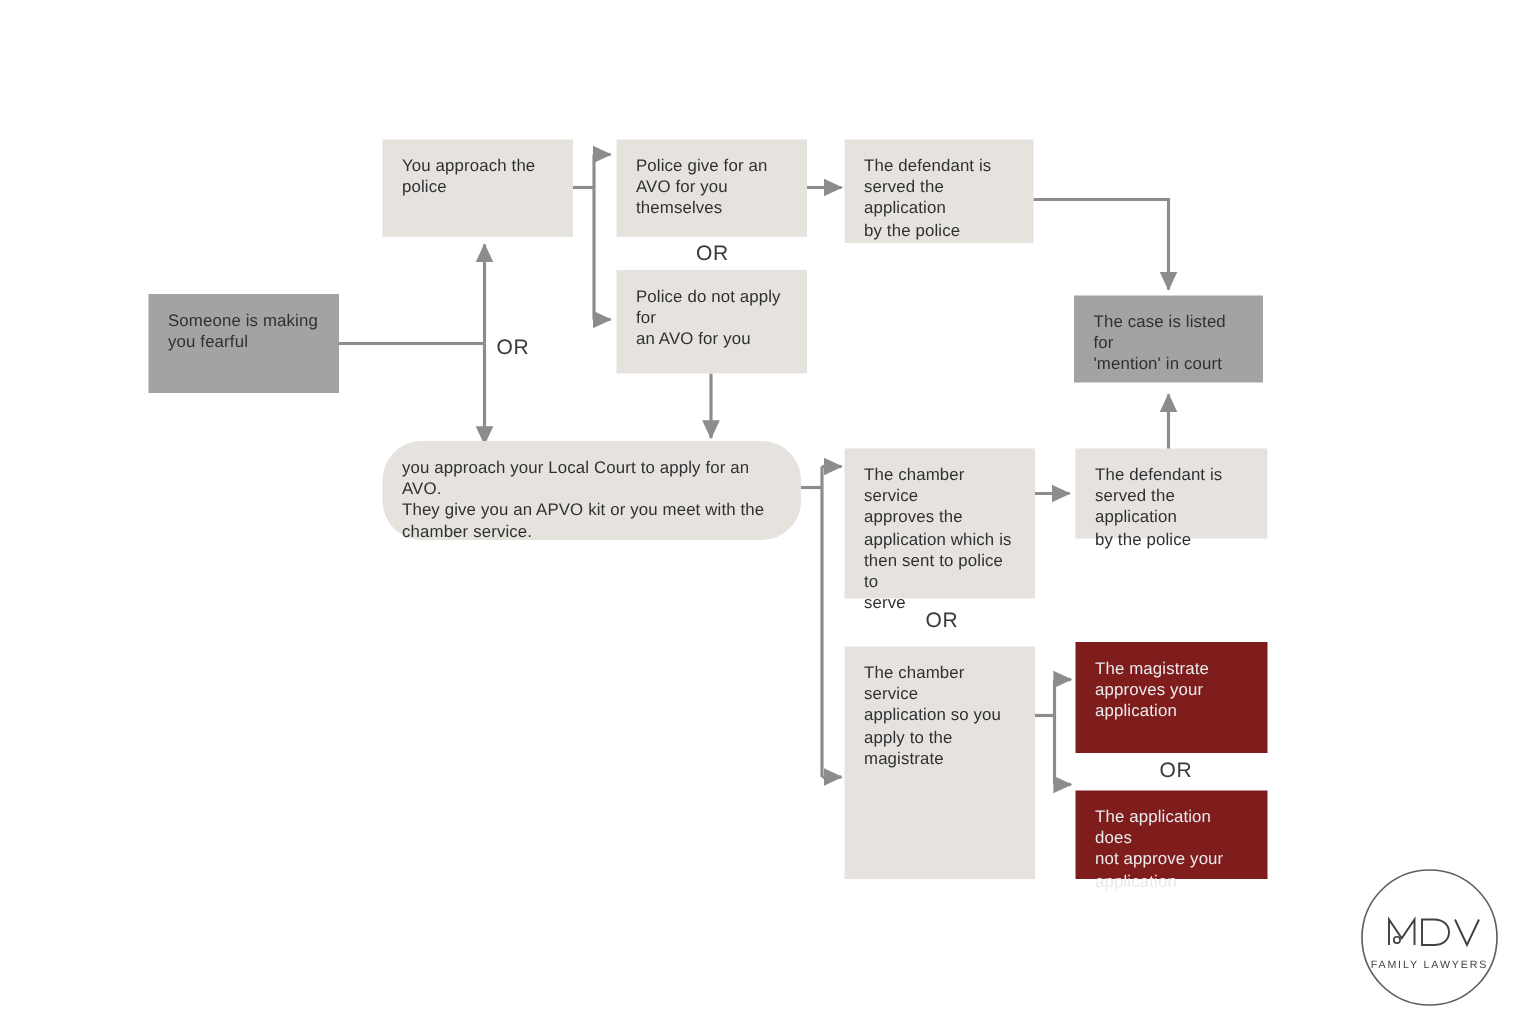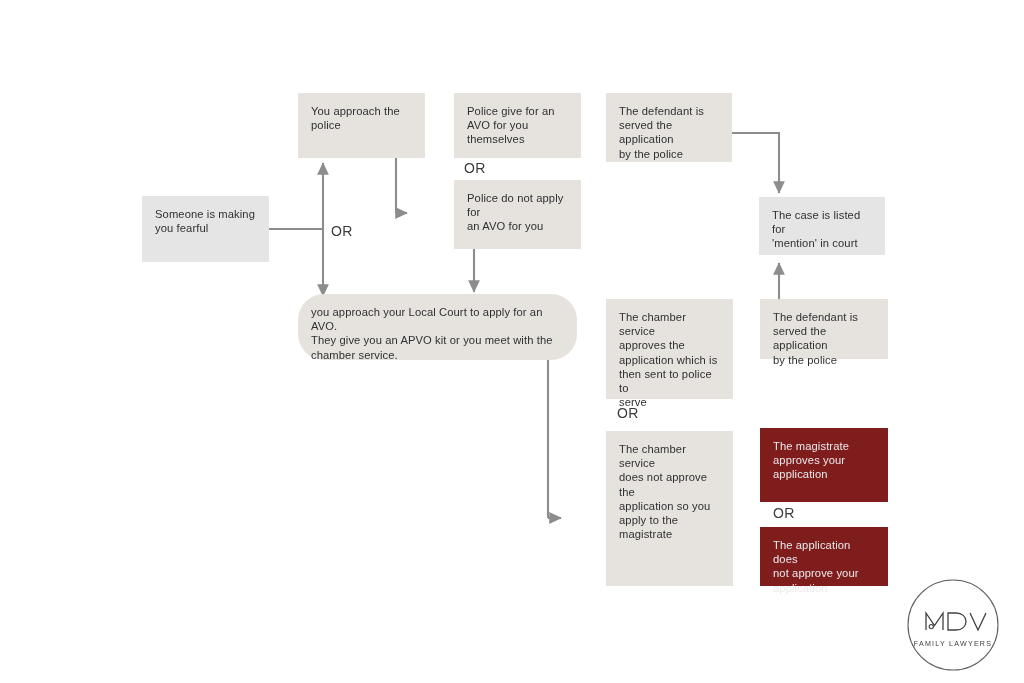--- a/index.html
+++ b/index.html
@@ -20,24 +20,23 @@
   }
   .node {
     position: absolute;
     box-sizing: border-box;
     padding: 11px 12px 10px 13px;
     font-size: 11.2px;
     line-height: 14.2px;
     letter-spacing: 0.1px;
     color: #2f3033;
     z-index: 3;
-    margin-left: 43px;
   }
   .node.beige { background: #e6e3de; }
-  .node.teal  { background: #e5e5e5; }
+  .node.teal  { background: #a3a3a3; }
   .node.gray  { background: #7f1d1d; color: #e9eaec; }
   .node span { display: block; }
 
   .or-label {
     position: absolute;
     font-size: 14px;
     line-height: 13px;
     color: #3a3b3e;
     letter-spacing: 0.4px;
     z-index: 4;
@@ -156,21 +155,20 @@
   </div>
 
   <div class="node beige" style="left:717px; top:299px; width:128px; height:60px;">
     <span>The defendant is</span>
     <span>served the application</span>
     <span>by the police</span>
   </div>
 
   <div class="node beige" style="left:563px; top:431px; width:127px; height:155px;">
     <span>The chamber service</span>
-    <span>does not approve the</span>
     <span>application so you</span>
     <span>apply to the magistrate</span>
   </div>
 
   <div class="node gray" style="left:717px; top:428px; width:128px; height:74px;">
     <span>The magistrate</span>
     <span>approves your</span>
     <span>application</span>
   </div>
 

